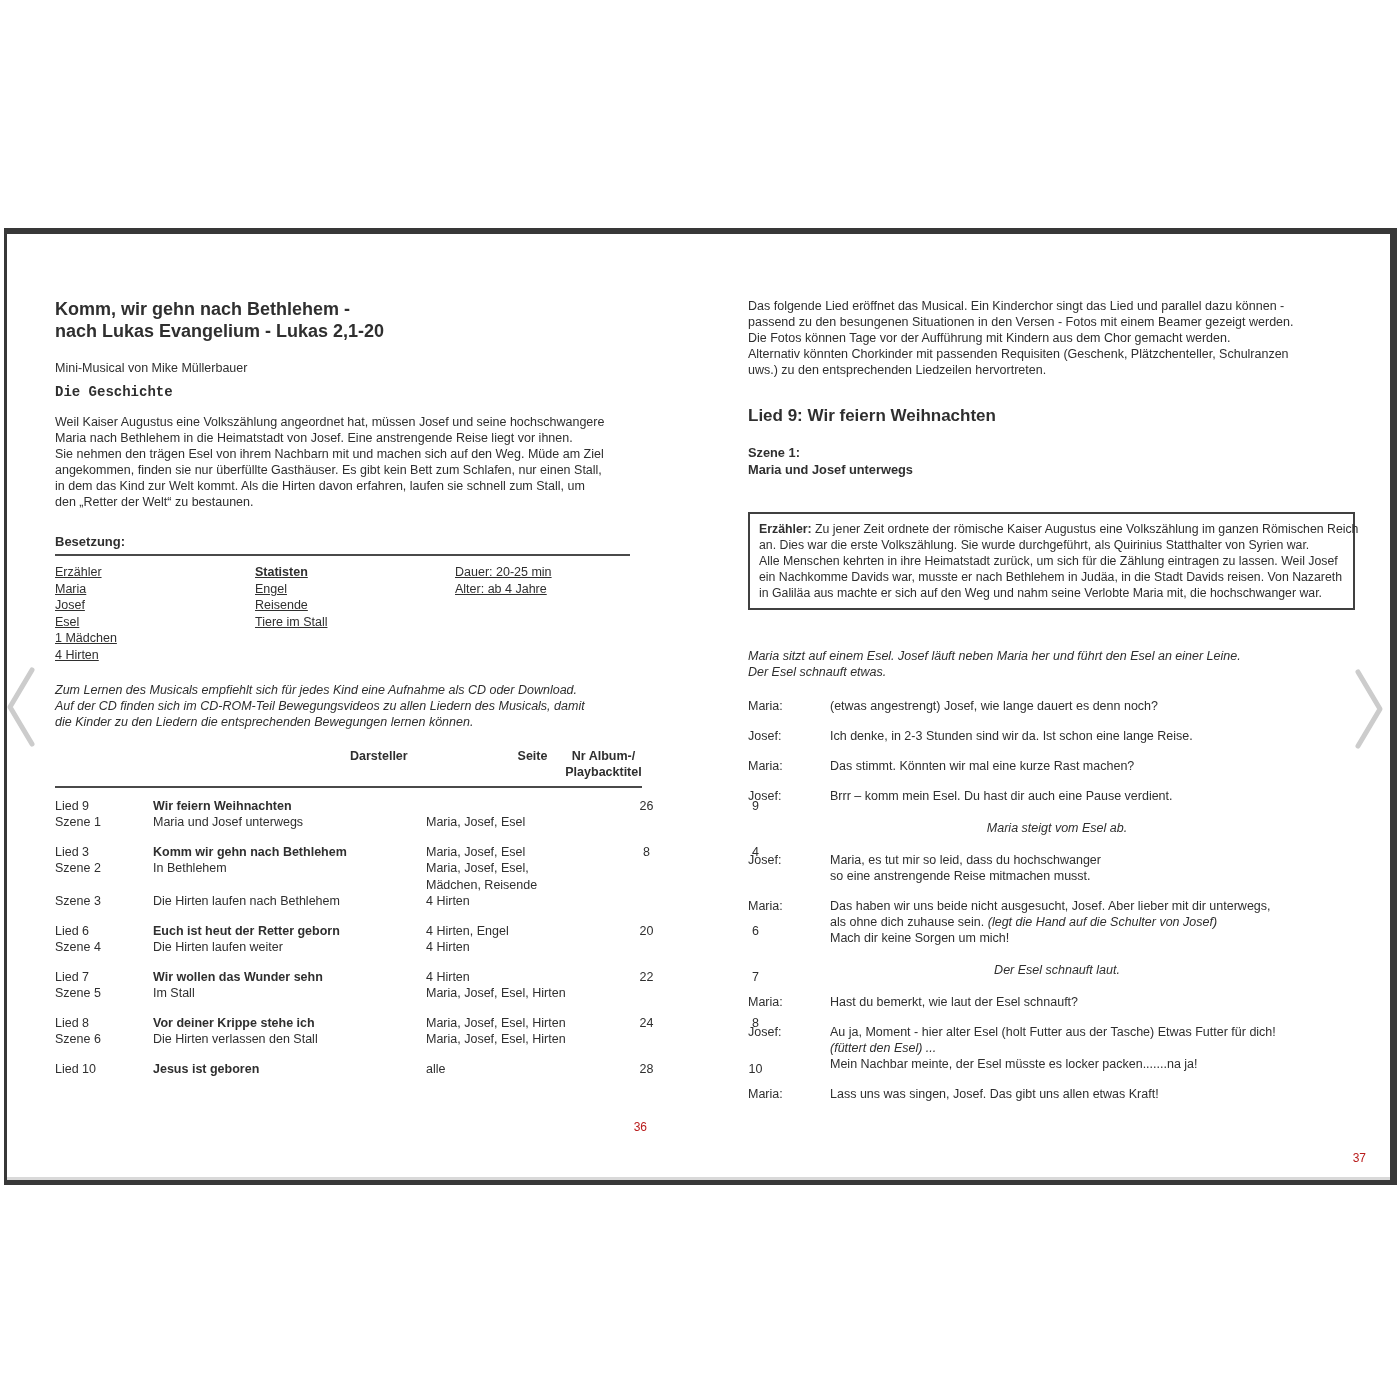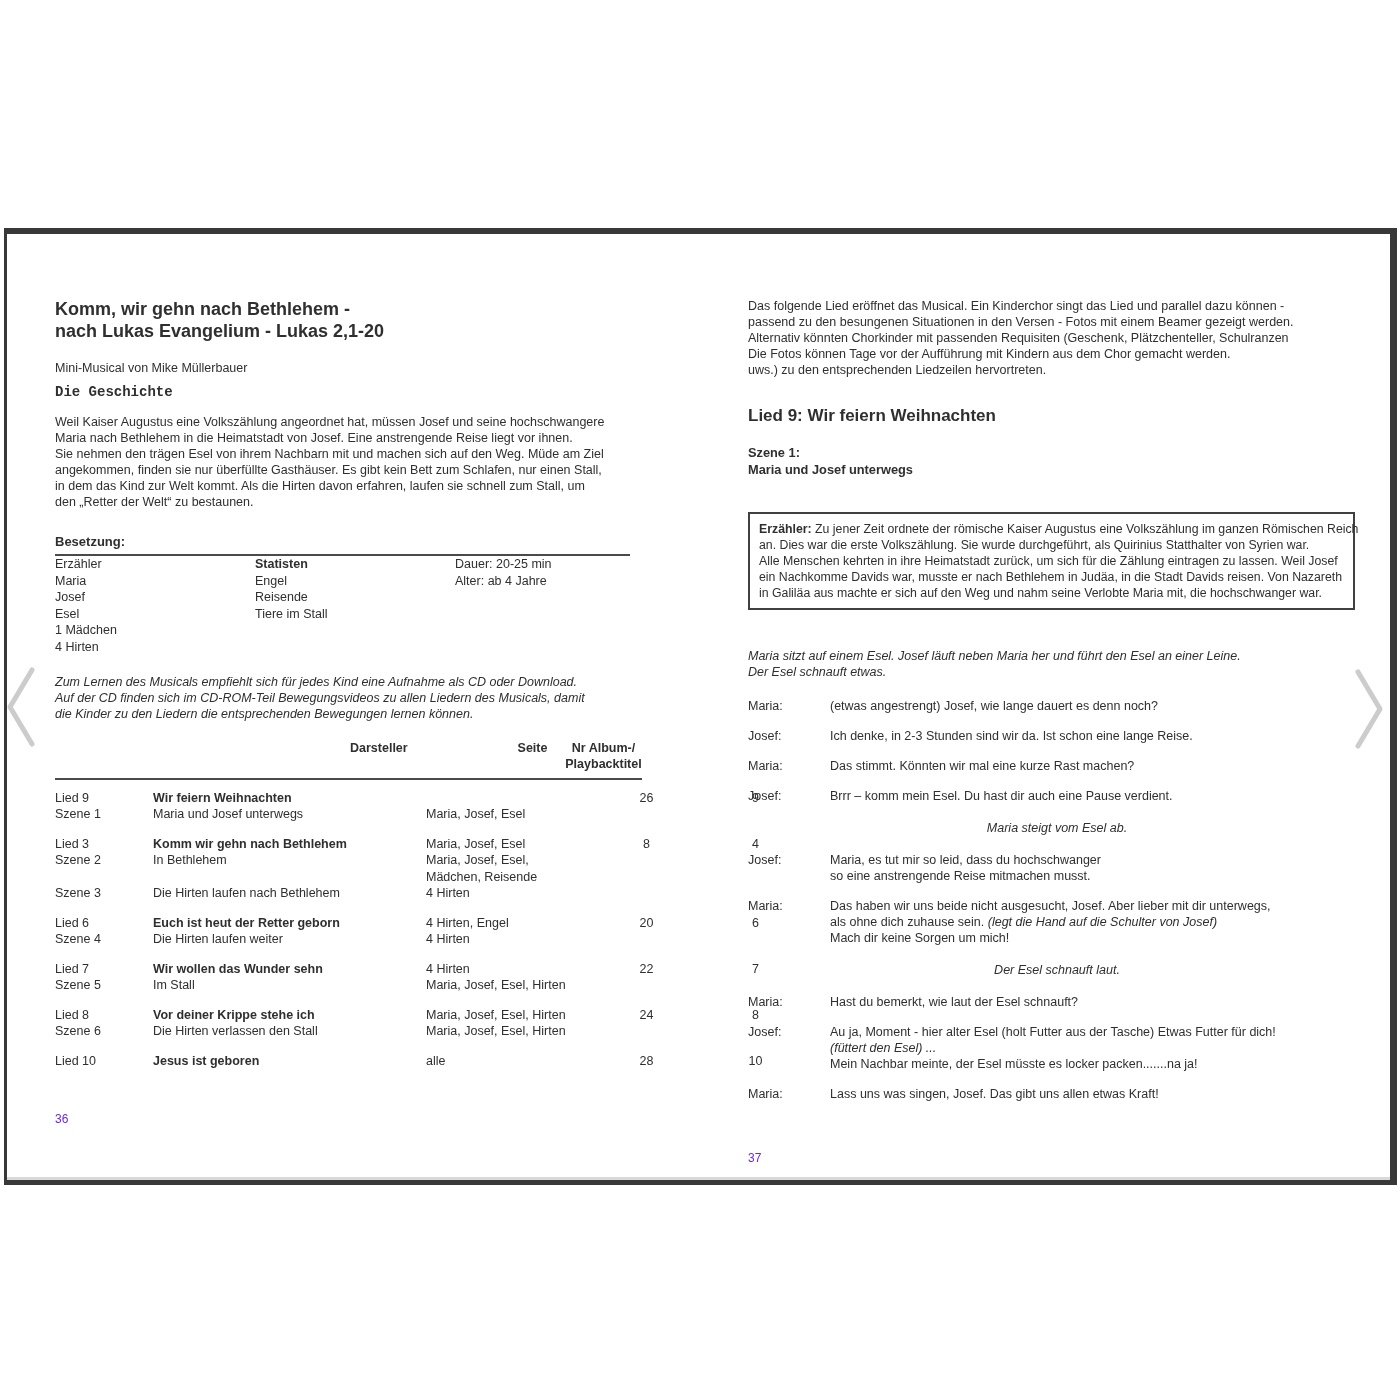--- a/index.html
+++ b/index.html
@@ -17,36 +17,36 @@
   .page{position:absolute;top:64px;font-size:12.5px;line-height:16px;}
   .page-left{left:48px;width:592px;}
   .page-right{left:741px;width:618px;}
   .line{white-space:nowrap;}
   .t-title{font-size:18px;line-height:22px;font-weight:bold;}
   .subtitle{margin-top:18px;}
   .h-small{margin-top:8px;font-size:14px;font-weight:bold;font-family:Liberation Mono, monospace;}
   .story{margin-top:14px;}
   .besetzung{margin-top:24px;font-size:13px;font-weight:bold;}
   .rule{border-top:2px solid #4a4a4a;margin-top:4px;width:575px;}
-  .cast{display:grid;grid-template-columns:200px 200px 192px;}
+  .cast{margin-top:8px;display:grid;grid-template-columns:200px 200px 192px;text-decoration:underline;}
   .cast .col div{line-height:16.6px;}
   .cast .colhead{font-weight:bold;}
   .cd{margin-top:18px;font-style:italic;}
   .songtable{margin-top:18px;}
   .thead,.trow{display:grid;grid-template-columns:60px 235px 155px 55px 87px;}
   .thead{font-weight:bold;line-height:16px;}
   .thead .tc4,.thead .tc5{text-align:center;}
   .thead-rule{border-top:2px solid #4a4a4a;margin-top:6px;width:587px;}
   .tbody{margin-top:10px;}
   .trow{line-height:16.5px;gap:38px;}
   .trow .tc2.b{font-weight:bold;}
   .trow .tc3{white-space:normal;}
   .tc4,.tc5{text-align:center;}
   .group-start{margin-top:13px;}
-  .pagenum{margin-top:42px;text-align:left;font-size:12px;color:#6d28d9;}
+  .pagenum{margin-top:42px;text-align:right;font-size:12px;color:#b91c1c;}
   .pagenum-r{margin-top:48px;}
   .song-heading{margin-top:28px;font-size:17px;line-height:20px;font-weight:bold;}
   .szene{margin-top:18px;font-weight:bold;line-height:17px;font-size:12.8px;}
   .erz-box{margin-top:34px;border:2px solid #404040;padding:7px 9px;width:585px;font-size:12.3px;}
   .stage{font-style:italic;}
   .stage1{margin-top:38px;}
   .stage-mid{margin-top:16px;text-align:center;}
   .dlg{display:grid;grid-template-columns:82px 1fr;margin-top:14px;}
   .dlg.first{margin-top:18px;}
   .dlg.after-stage{margin-top:16px;}
@@ -212,22 +212,22 @@
       </div>
     </div>
 
     <div class="pagenum">36</div>
   </div>
 
   <div class="page page-right">
     <div>
       <div class="line">Das folgende Lied eröffnet das Musical. Ein Kinderchor singt das Lied und parallel dazu können -</div>
       <div class="line">passend zu den besungenen Situationen in den Versen - Fotos mit einem Beamer gezeigt werden.</div>
+      <div class="line">Die Fotos können Tage vor der Aufführung mit Kindern aus dem Chor gemacht werden.</div>
       <div class="line">Alternativ könnten Chorkinder mit passenden Requisiten (Geschenk, Plätzchenteller, Schulranzen</div>
-      <div class="line">Die Fotos können Tage vor der Aufführung mit Kindern aus dem Chor gemacht werden.</div>
       <div class="line">uws.) zu den entsprechenden Liedzeilen hervortreten.</div>
     </div>
 
     <div class="song-heading line">Lied 9: Wir feiern Weihnachten</div>
 
     <div class="szene">
       <div class="line">Szene 1:</div>
       <div class="line">Maria und Josef unterwegs</div>
     </div>
 

